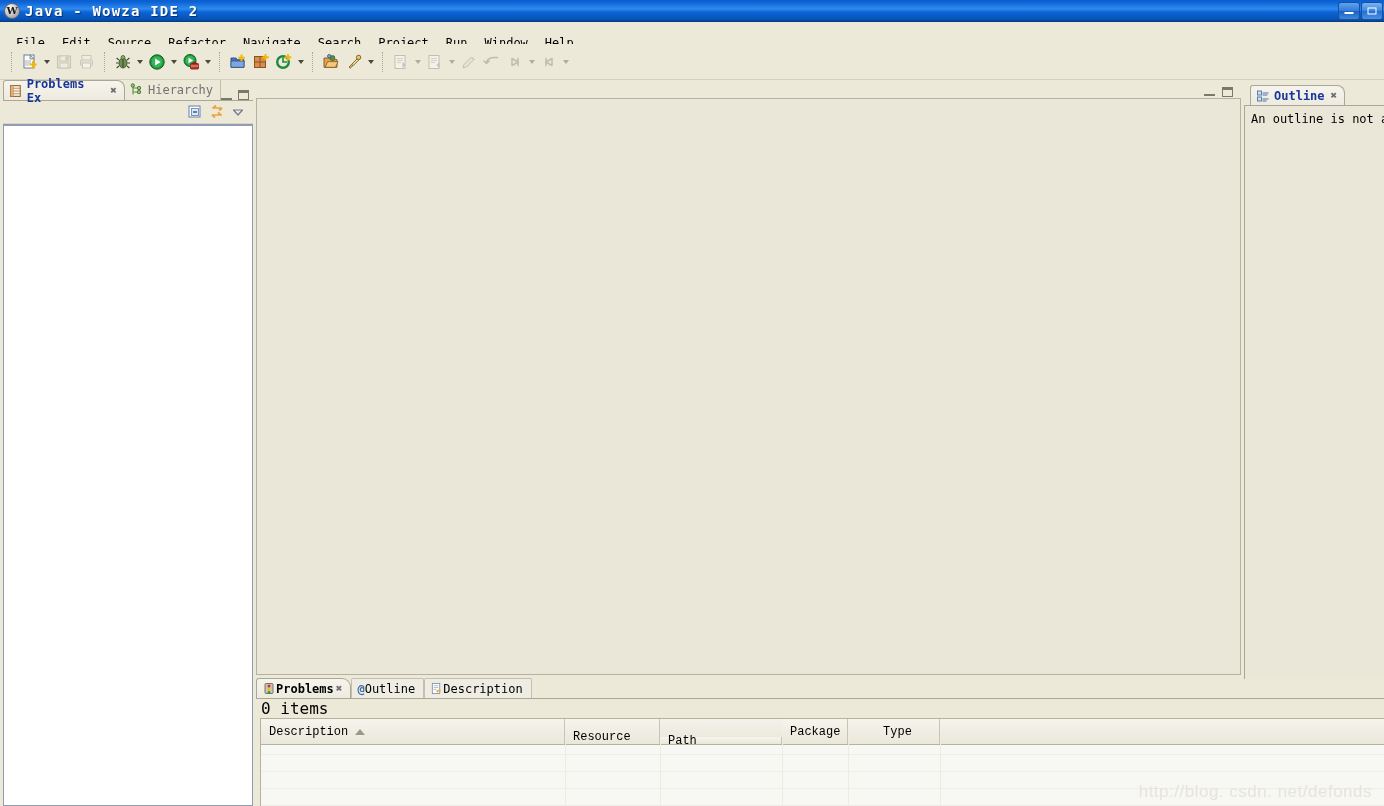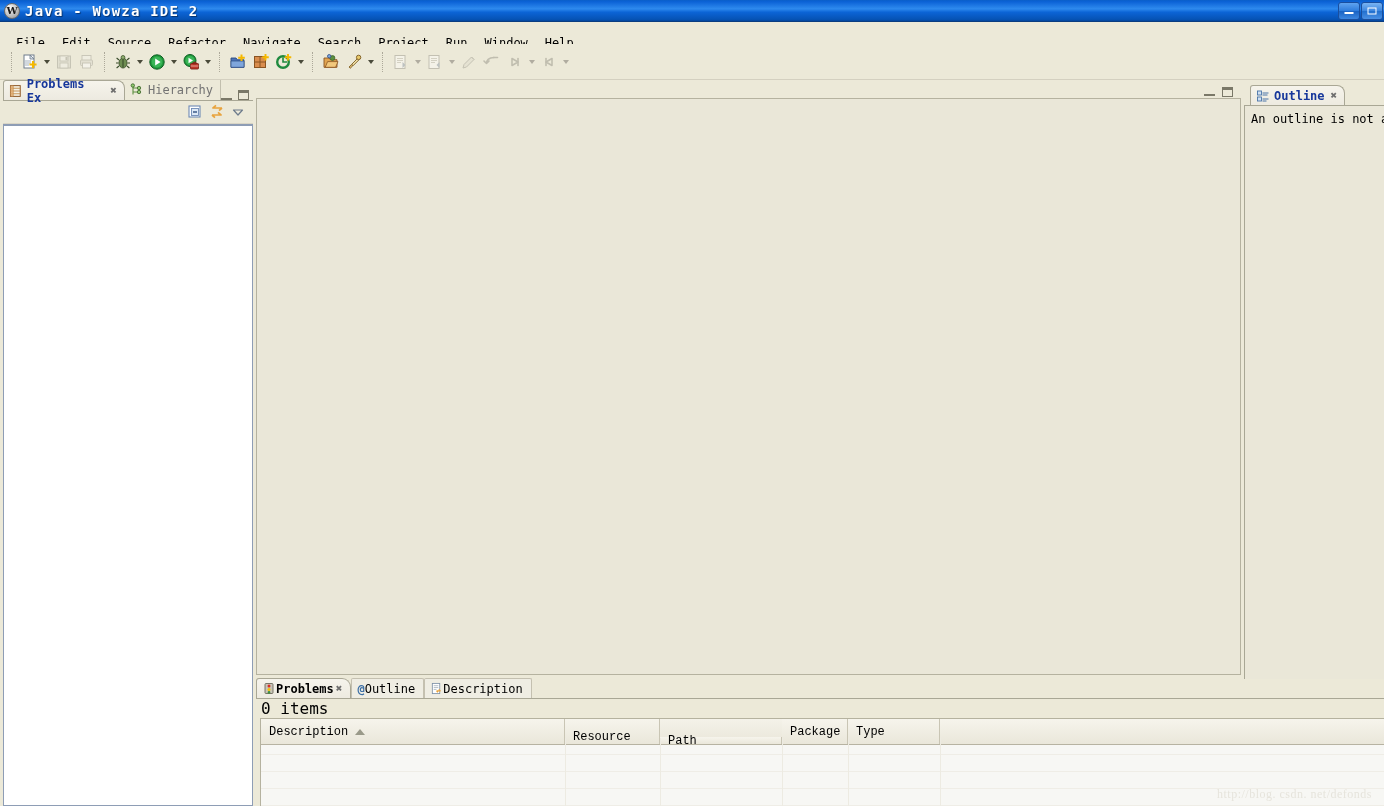--- a/index.html
+++ b/index.html
@@ -252,22 +252,22 @@
   }
   .ptable-rows { position: absolute; left: 0; right: 0; top: 19px; bottom: 0; }
   .prow { height: 17px; border-bottom: 1px solid #EFEDE6; }
   .pcolline {
     position: absolute; top: 0; bottom: 0; width: 1px; background: #EDEBE2;
   }
 
   
   .watermark {
     position: absolute; right: 12px; bottom: 4px;
-    font-size: 12px; color: #E6E4DC;
-    font-family: Liberation Serif, serif;
+    font-size: 17px; color: #E6E4DC;
+    font-family: Liberation Sans, sans-serif;
     letter-spacing: 0.5px;
     pointer-events: none;
   }
 
   svg { display: block; }
 </style>
 </head>
 <body>
 
 <div id="app">
@@ -603,21 +603,21 @@
           </div>
           <div class="pth" style="width:95px;align-items:flex-end;">
             <span>Resource</span>
           </div>
           <div class="pth" style="width:122px;margin-top:18px;">
             <span>Path</span>
           </div>
           <div class="pth" style="width:66px;">
             <span>Package</span>
           </div>
-          <div class="pth" style="width:92px;">
+          <div class="pth" style="width:92px;justify-content:center;">
             <span>Type</span>
           </div>
           <div class="pth" style="flex:1;border-right:none;"></div>
         </div>
 
         <div class="ptable-rows">
           <div class="pcolline" style="left:304px;"></div>
           <div class="pcolline" style="left:399px;"></div>
           <div class="pcolline" style="left:521px;"></div>
           <div class="pcolline" style="left:587px;"></div>

